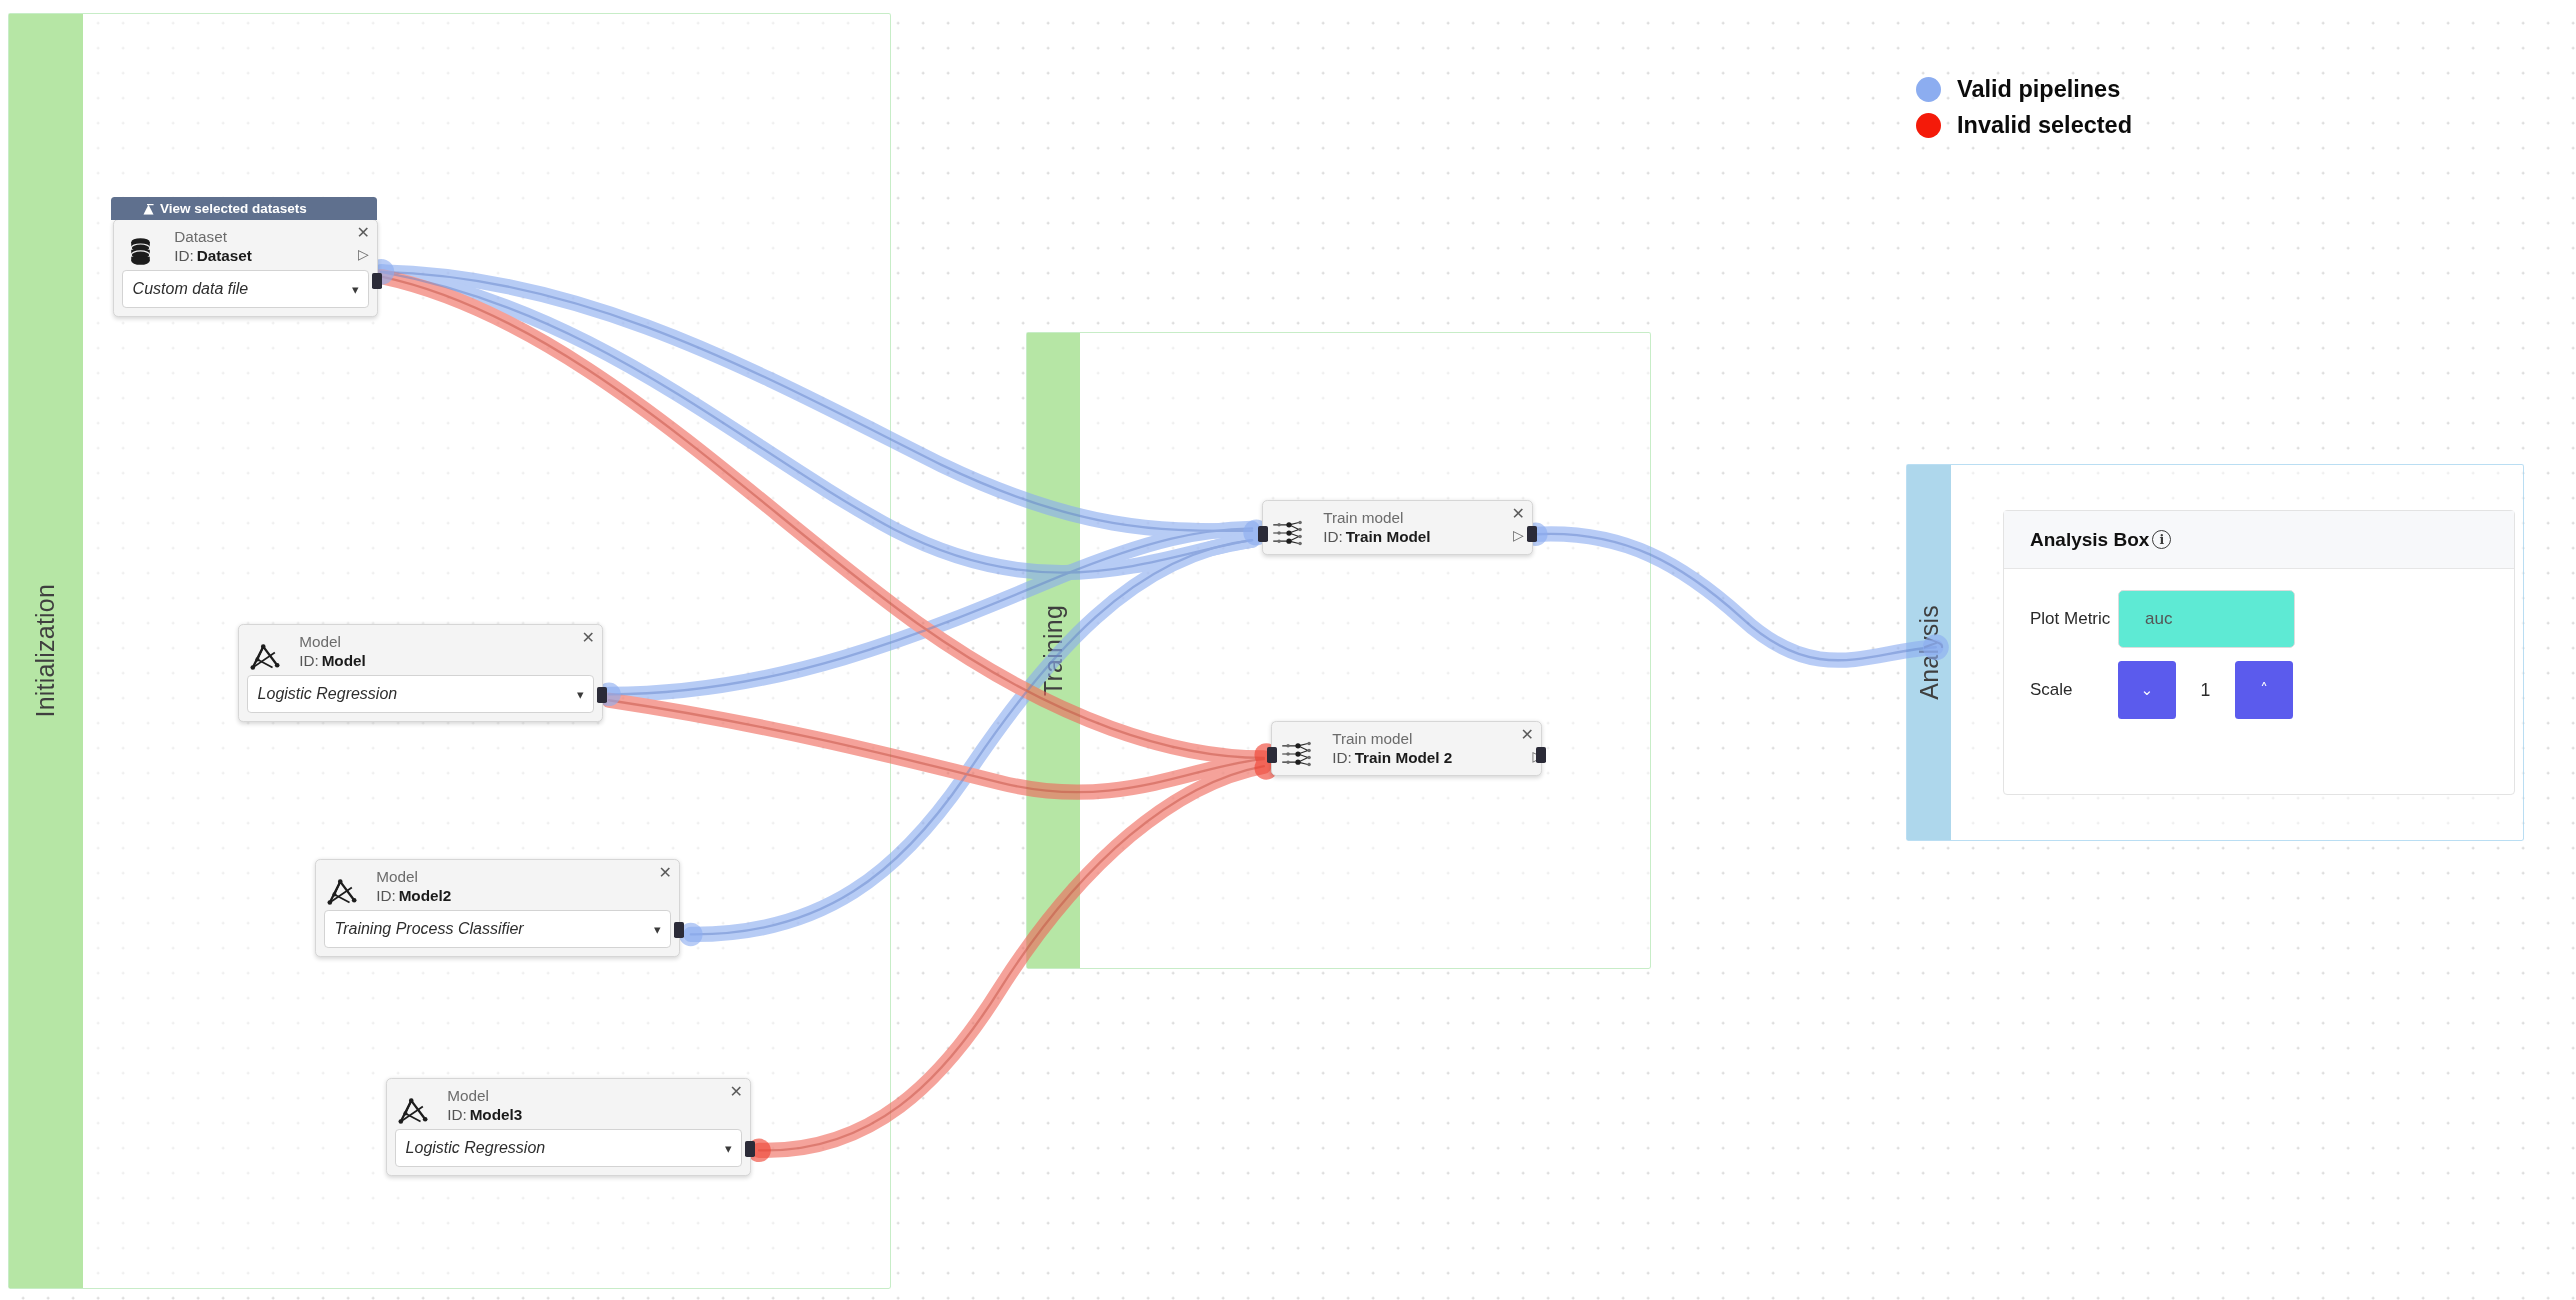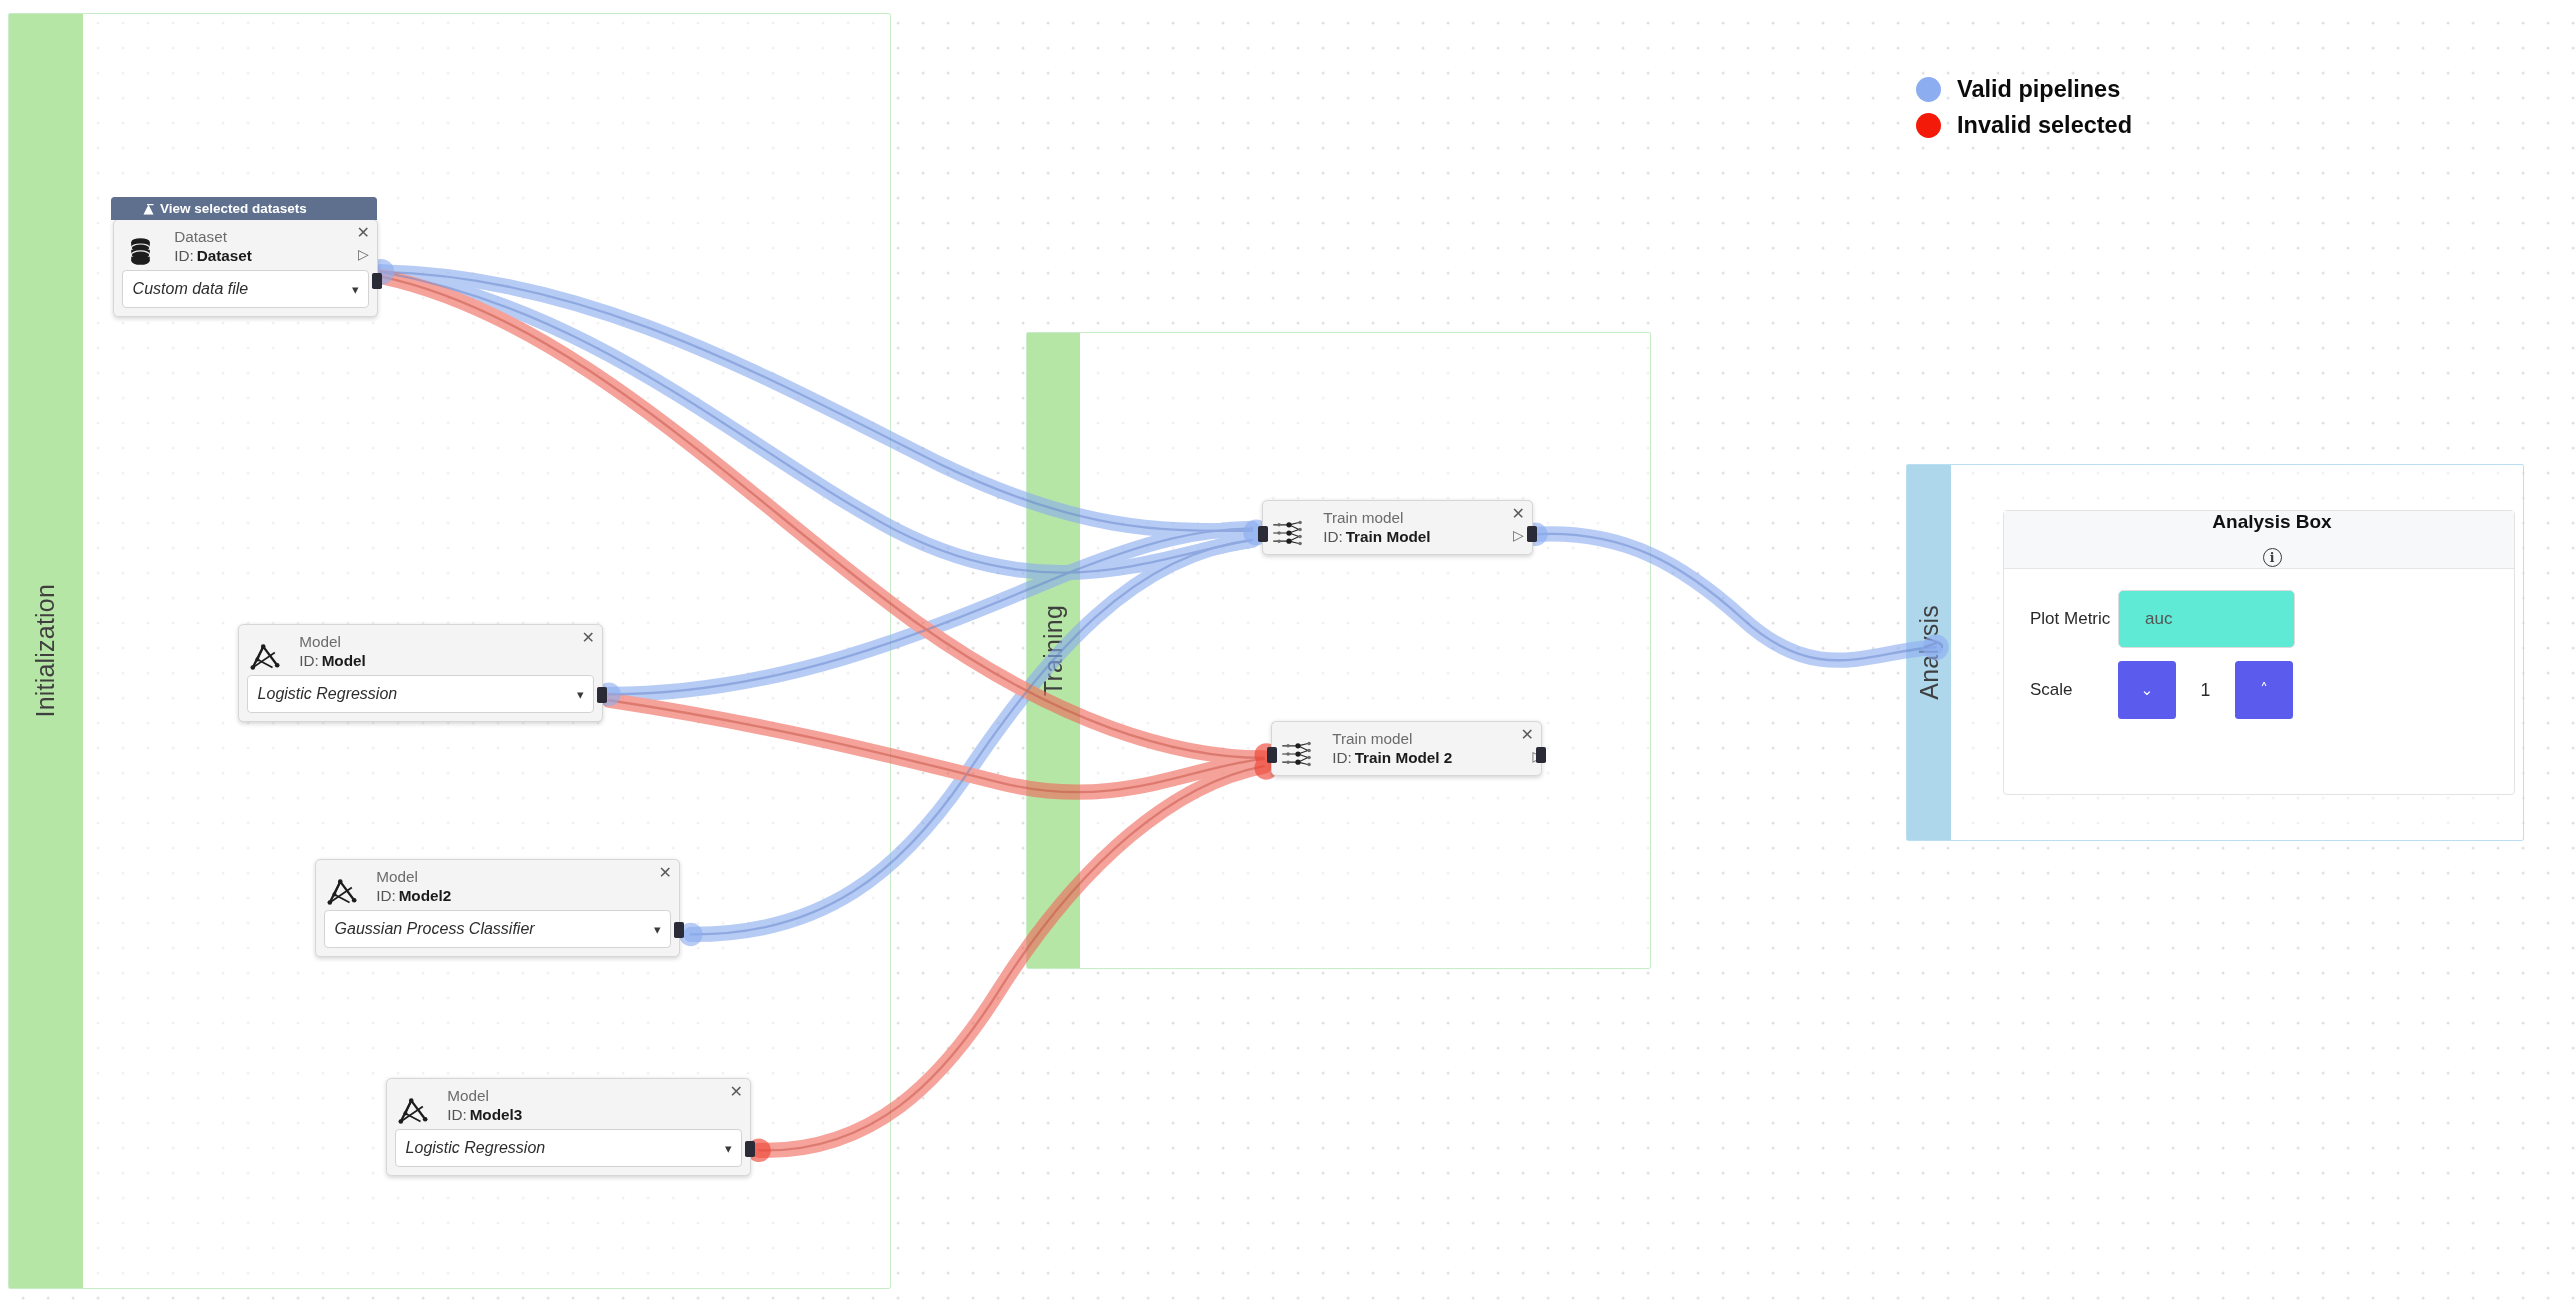--- a/index.html
+++ b/index.html
@@ -144,22 +144,21 @@
     box-sizing:border-box;
     z-index:8;
   }
   .ap-header{
     height:58px;
     background:#f7f8fa;
     border-bottom:0.6px solid #e6e6e6;
     display:flex;align-items:center;
     padding-left:26px;
     box-sizing:border-box;
-    gap:15px;
-    flex-direction:column;
+    gap:3px;
   }
   .ap-title{font-size:19px;font-weight:700;color:#111;}
   .info-icon{
     width:17px;height:17px;border:1.2px solid #3a3a3a;border-radius:50%;
     display:inline-flex;align-items:center;justify-content:center;
     font-size:12.4px;font-weight:700;color:#3a3a3a;font-family:"DejaVu Serif",serif;
   }
   .ap-row{display:flex;align-items:center;padding-left:26px;}
   .ap-row.metric{margin-top:21px;}
   .ap-row.scale{margin-top:13px;}
@@ -329,21 +328,21 @@
       </div>
       <div class="node-text">
         <div class="node-type">Model</div>
         <div class="node-idline">
           <span>ID:</span><b>Model2</b>
         </div>
       </div>
       <div class="node-close">✕</div>
     </div>
     <div class="node-select">
-      <span>Gaussian Process Classifier</span>
+      <span>Training Process Classifier</span>
       <span class="chev">▾</span>
     </div>
     <div class="handle right" style="top:62px;"></div>
   </div>
 
   <div class="node" id="node-model3" style="left:386px;top:1078px;width:365px;">
     <div class="node-body">
       <div class="node-icon">
         <svg class="icn" width="32" height="29" viewBox="0 0 54 50">
           <path d="M6,44 L24,8 L48,40" stroke="#1d1d1d" stroke-width="4" fill="none"></path>

